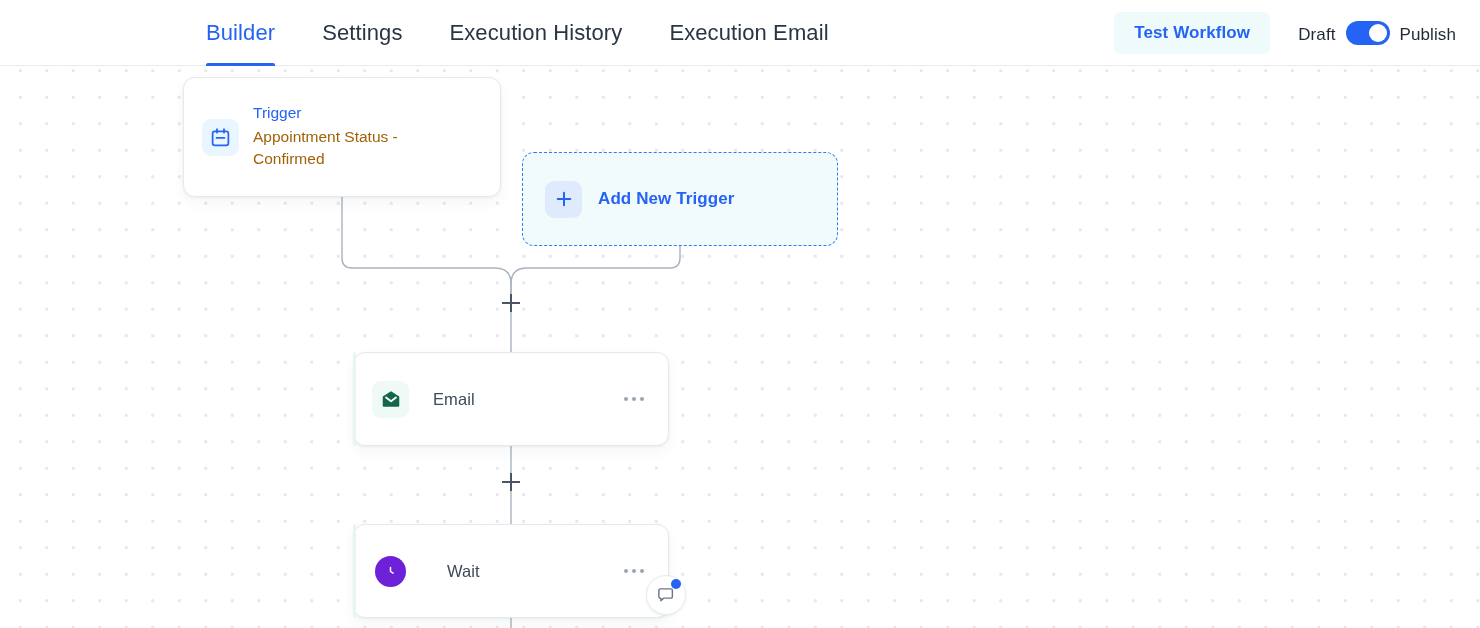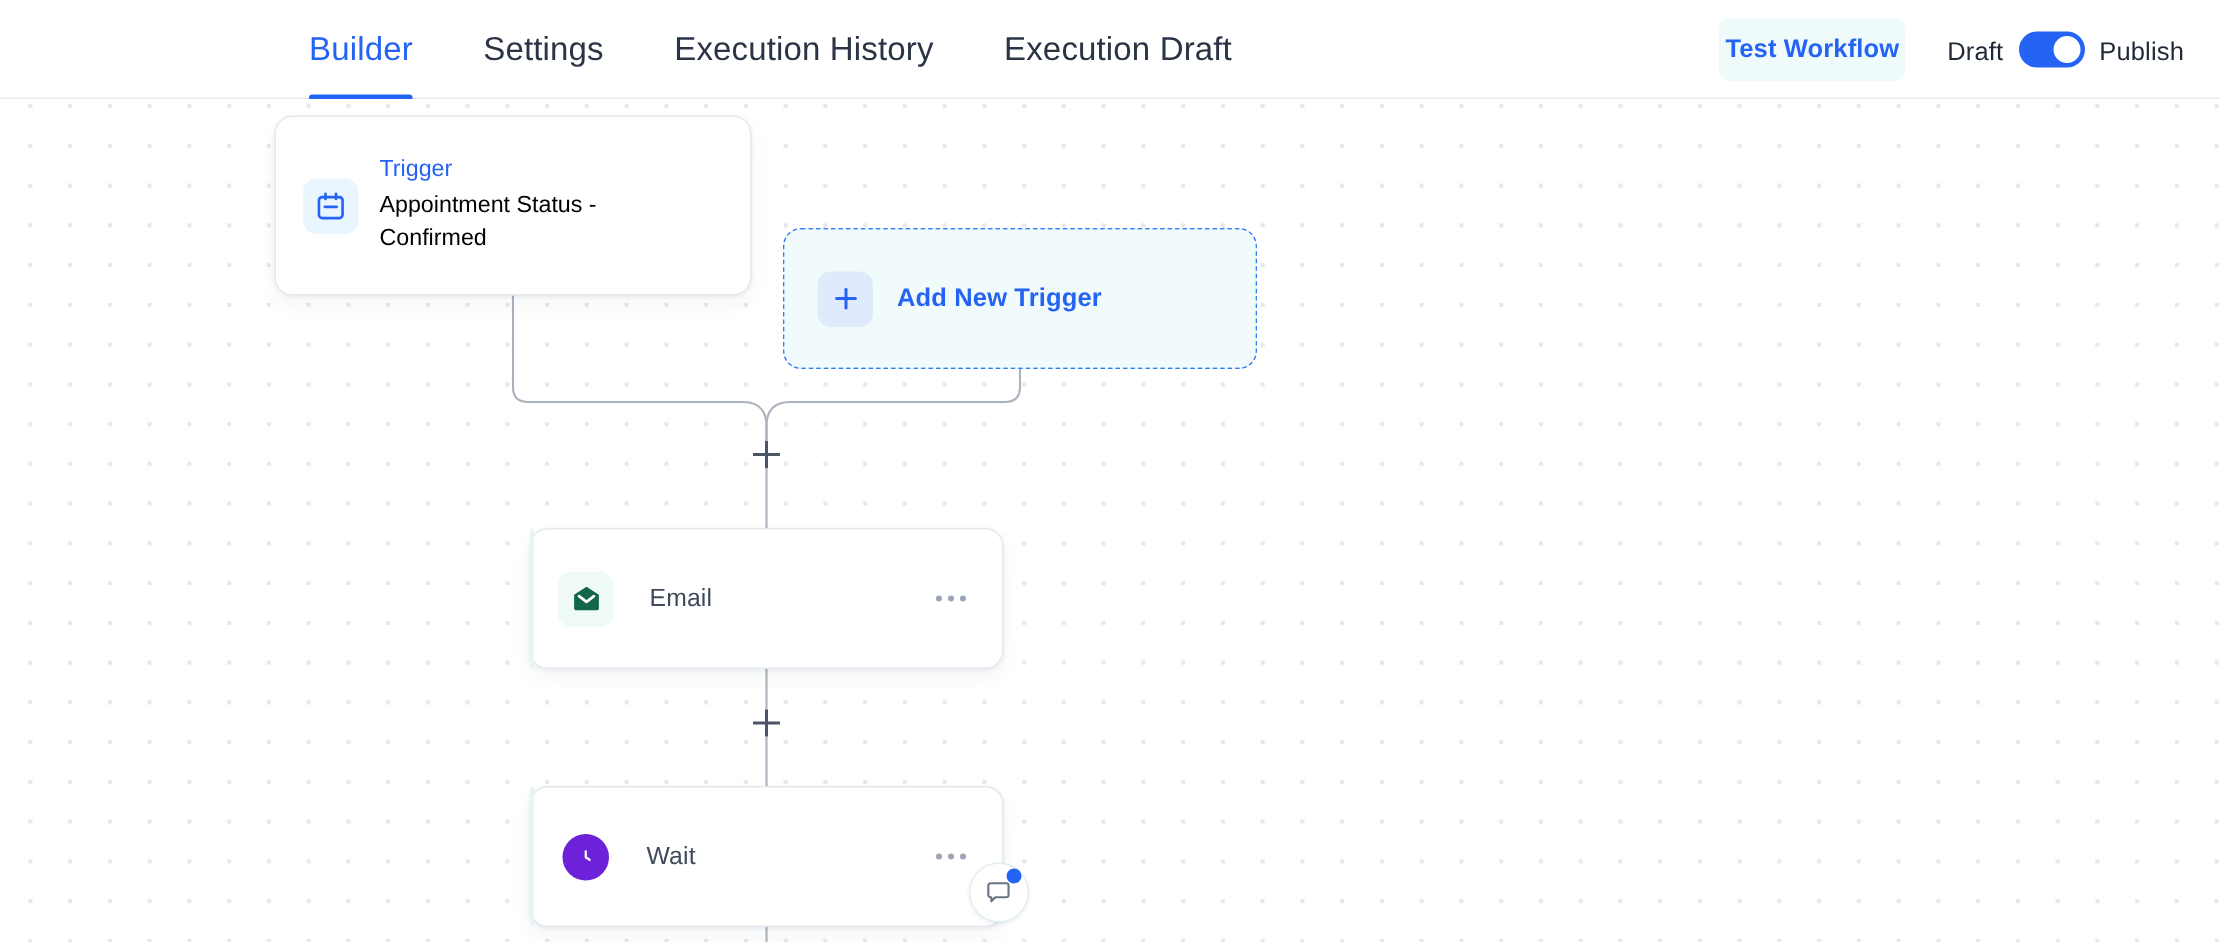--- a/index.html
+++ b/index.html
@@ -69,21 +69,21 @@
     align-items: center;
     gap: 0;
   }
   .test-workflow-btn {
     background: #eefbfa;
     color: #2563f5;
     font-size: 17px;
     font-weight: bold;
     border: none;
     border-radius: 7px;
-    padding: 11px 4px;
+    padding: 11px 20px;
     cursor: pointer;
     font-family: "Liberation Sans", sans-serif;
     letter-spacing: .1px;
   }
   .publish-group {
     display: flex;
     align-items: flex-end;
     margin-left: 28px;
     gap: 10px;
   }
@@ -164,21 +164,21 @@
   }
   .icon-box.calendar { background: #eaf6ff; }
   .trigger-text { display: flex; flex-direction: column; gap: 3px; min-width: 0; }
   .trigger-kicker {
     font-size: 15.5px;
     color: #2563f5;
     line-height: 1.25;
   }
   .trigger-desc {
     font-size: 15.5px;
-    color: #000000;
+    color: #a16207;
     line-height: 1.45;
     max-width: 185px;
   }
 
   
   .node-add-trigger {
     position: absolute;
     left: 522px;
     top: 86px;
     width: 316px;
@@ -252,21 +252,21 @@
     margin-left: 3px;
     margin-right: 3px;
   }
   .node-label {
     flex: 1 1 auto;
     font-size: 16.5px;
     color: #3f4a5a;
     letter-spacing: .1px;
   }
   .node-email .node-label { margin-left: 10px; }
-  .node-wait .node-label { margin-left: 8px; }
+  .node-wait .node-label { margin-left: 24px; }
   .dots-menu {
     flex: 0 0 auto;
     display: flex;
     align-items: center;
     gap: 4px;
     padding: 6px 2px;
     cursor: pointer;
   }
   .dots-menu i {
     display: block;
@@ -331,21 +331,21 @@
     <div class="tab active">
       <span>Builder</span>
     </div>
     <div class="tab">
       <span>Settings</span>
     </div>
     <div class="tab">
       <span>Execution History</span>
     </div>
     <div class="tab">
-      <span>Execution Draft</span>
+      <span>Execution Email</span>
     </div>
   </nav>
 
   <div class="header-right">
     <button class="test-workflow-btn">Test Workflow</button>
 
     <div class="publish-group">
       <span class="publish-label">Draft</span>
       <div class="toggle">
         <div class="knob"></div>

